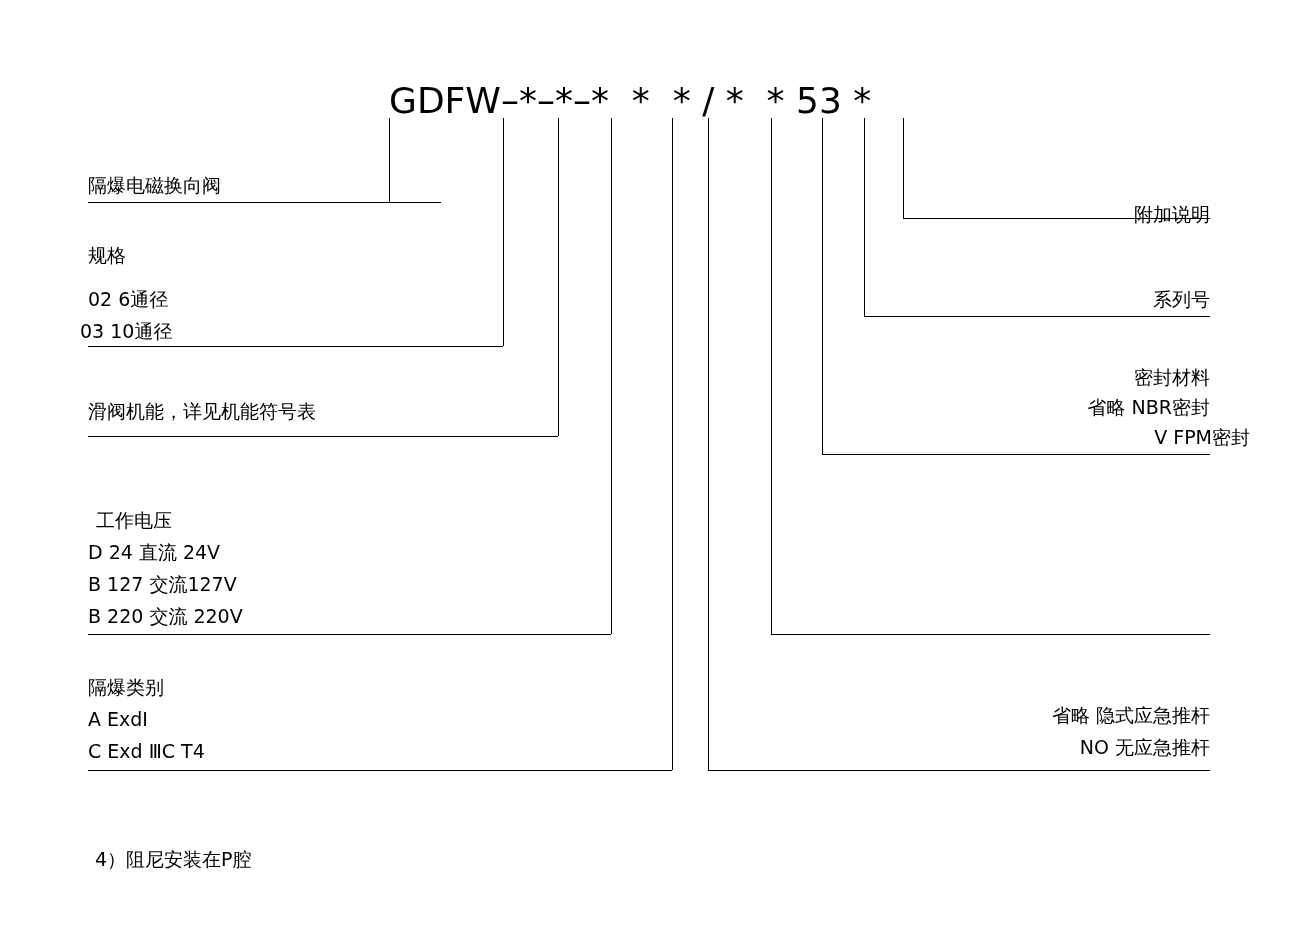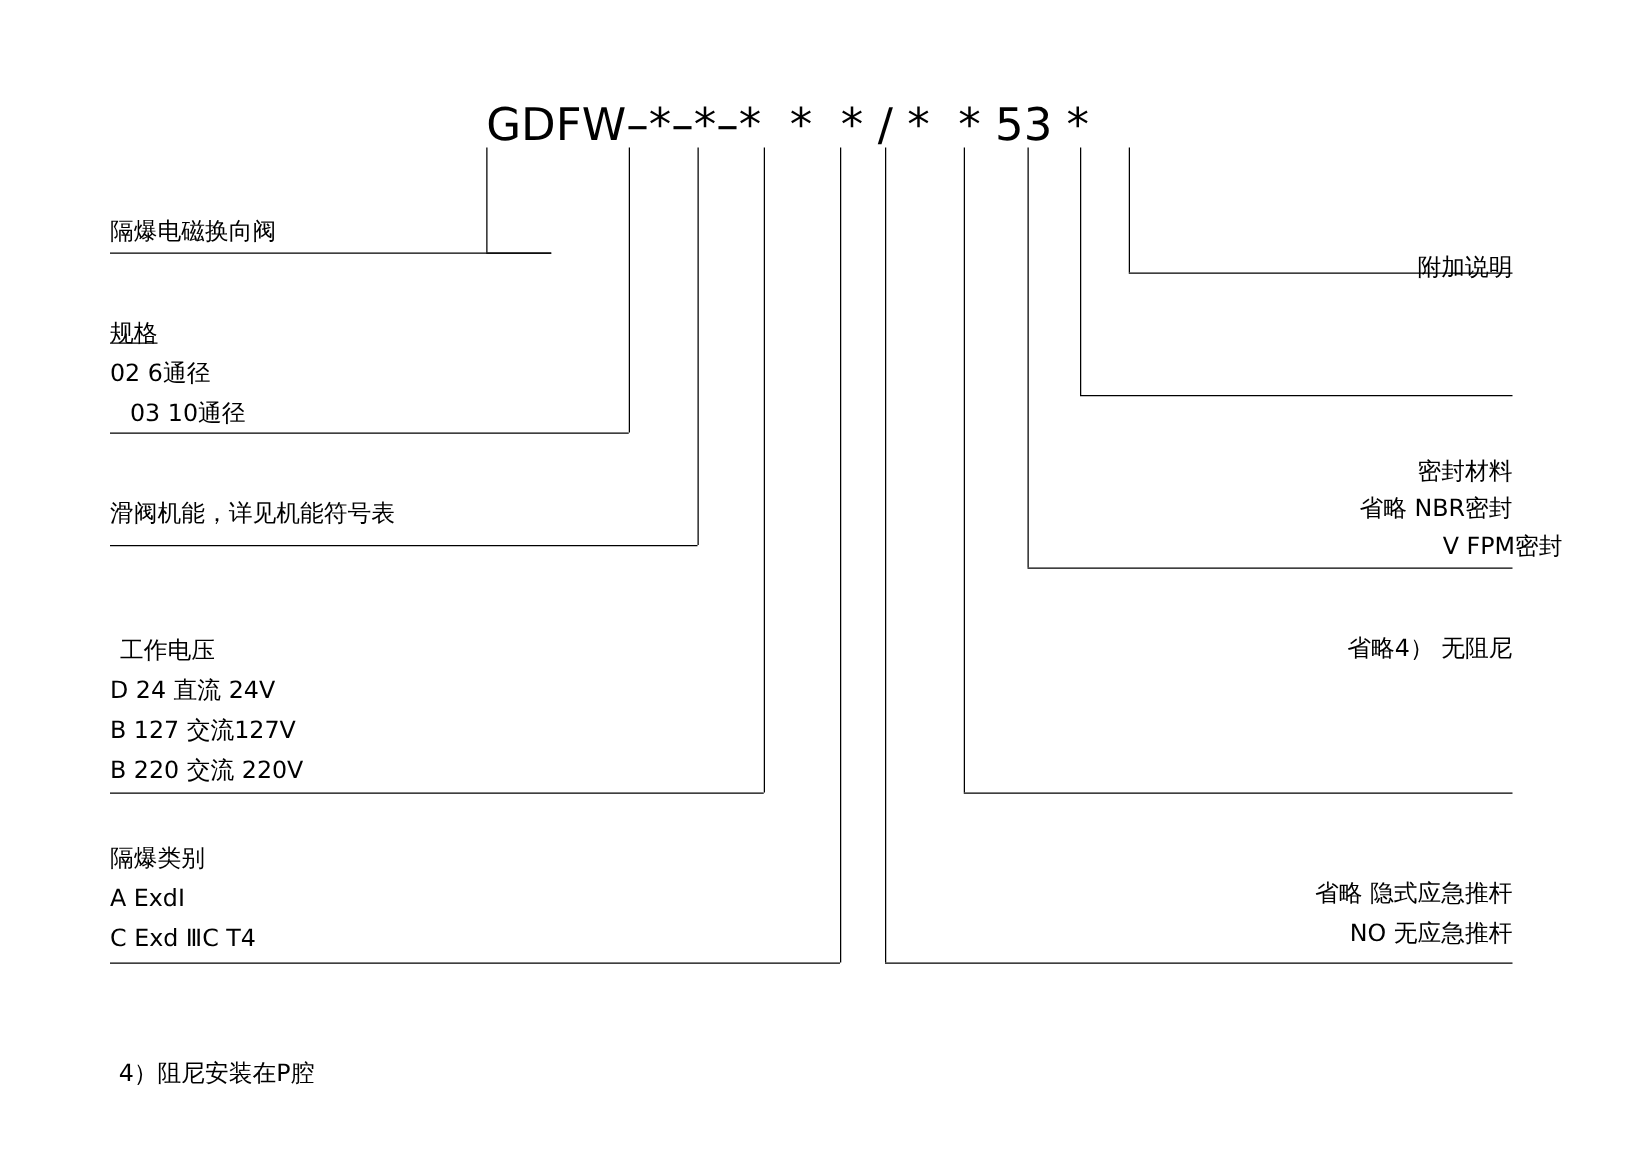--- a/index.html
+++ b/index.html
@@ -53,42 +53,42 @@
   <div class="ln h" style="left:822px;top:454px;width:388px;"></div>
 
   <div class="ln v" style="left:771px;top:118px;height:516px;"></div>
   <div class="ln h" style="left:771px;top:634px;width:439px;"></div>
 
   <div class="ln v" style="left:708px;top:118px;height:652px;"></div>
   <div class="ln h" style="left:708px;top:770px;width:502px;"></div>
 
   <div class="lbl" style="left:88px;top:174px;"><span>隔爆电磁换向阀</span></div>
 
-  <div class="lbl" style="left:88px;top:256px;text-decoration:underline;"><span>规格</span></div>
+  <div class="lbl" style="left:88px;top:244px;"><span>规格</span></div>
   <div class="lbl" style="left:88px;top:288px;"><span>02    6通径</span></div>
-  <div class="lbl" style="left:104px;top:320px;"><span>03    10通径</span></div>
+  <div class="lbl" style="left:80px;top:320px;"><span>03    10通径</span></div>
 
   <div class="lbl" style="left:88px;top:400px;"><span>滑阀机能，详见机能符号表</span></div>
 
   <div class="lbl" style="left:96px;top:509px;"><span>工作电压</span></div>
   <div class="lbl" style="left:88px;top:541px;"><span>D 24     直流 24V</span></div>
   <div class="lbl" style="left:88px;top:573px;"><span>B 127   交流127V</span></div>
   <div class="lbl" style="left:88px;top:605px;"><span>B 220   交流 220V</span></div>
 
   <div class="lbl" style="left:88px;top:676px;"><span>隔爆类别</span></div>
   <div class="lbl" style="left:88px;top:708px;"><span>A    ExdⅠ</span></div>
   <div class="lbl" style="left:88px;top:740px;"><span>C   Exd ⅢC  T4</span></div>
 
   <div class="lbl right" style="left:810px;top:203px;width:400px;"><span>附加说明</span></div>
 
+  <div class="lbl right" style="left:810px;top:288px;width:400px;"><span>系列号</span></div>
 
   <div class="lbl right" style="left:810px;top:366px;width:400px;"><span>密封材料</span></div>
   <div class="lbl right" style="left:810px;top:396px;width:400px;"><span>省略    NBR密封</span></div>
   <div class="lbl right" style="left:850px;top:426px;width:400px;"><span>V      FPM密封</span></div>
 
-  <div class="lbl right" style="left:810px;top:508px;width:400px;"><span>省略4）      无阻尼</span></div>
 
   <div class="lbl right" style="left:810px;top:704px;width:400px;"><span>省略  隐式应急推杆</span></div>
   <div class="lbl right" style="left:810px;top:736px;width:400px;"><span>NO    无应急推杆</span></div>
 
   <div class="lbl" style="left:95px;top:848px;"><span>4）阻尼安装在P腔</span></div>
 
 </div>
 
 </body></html>

